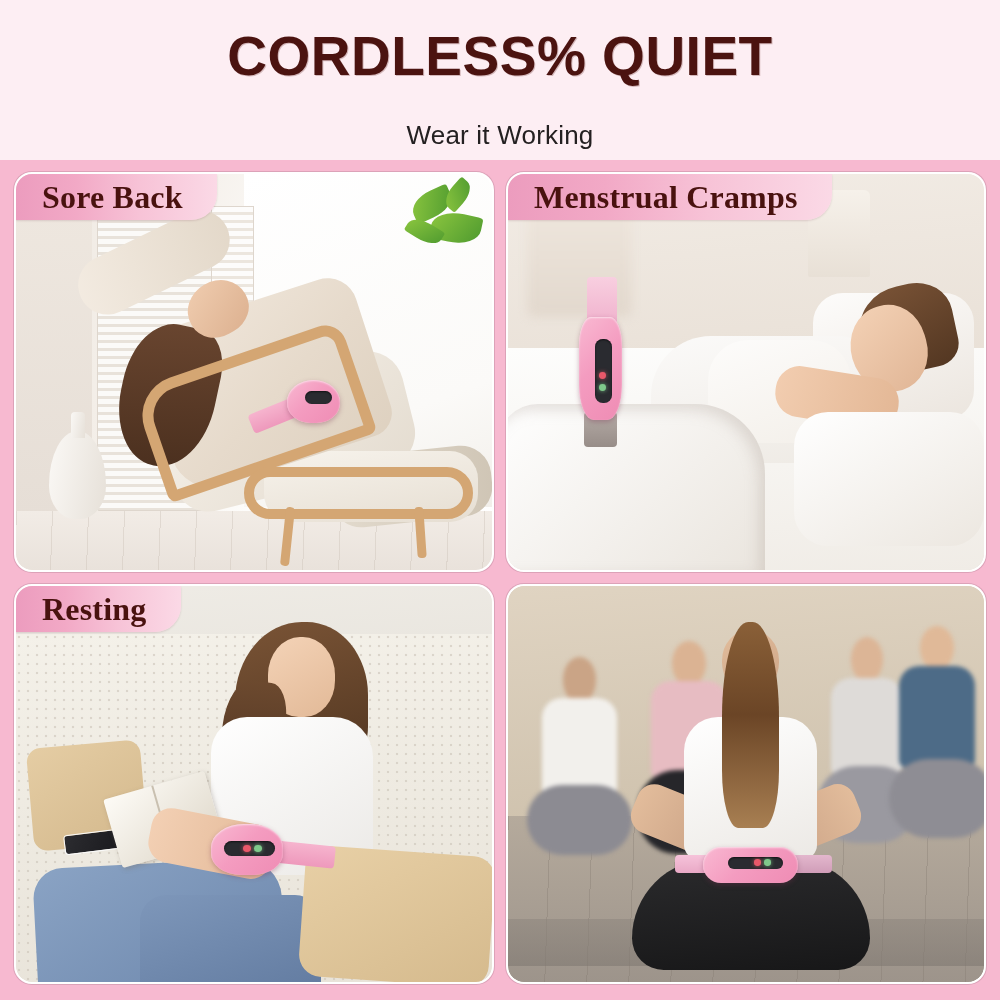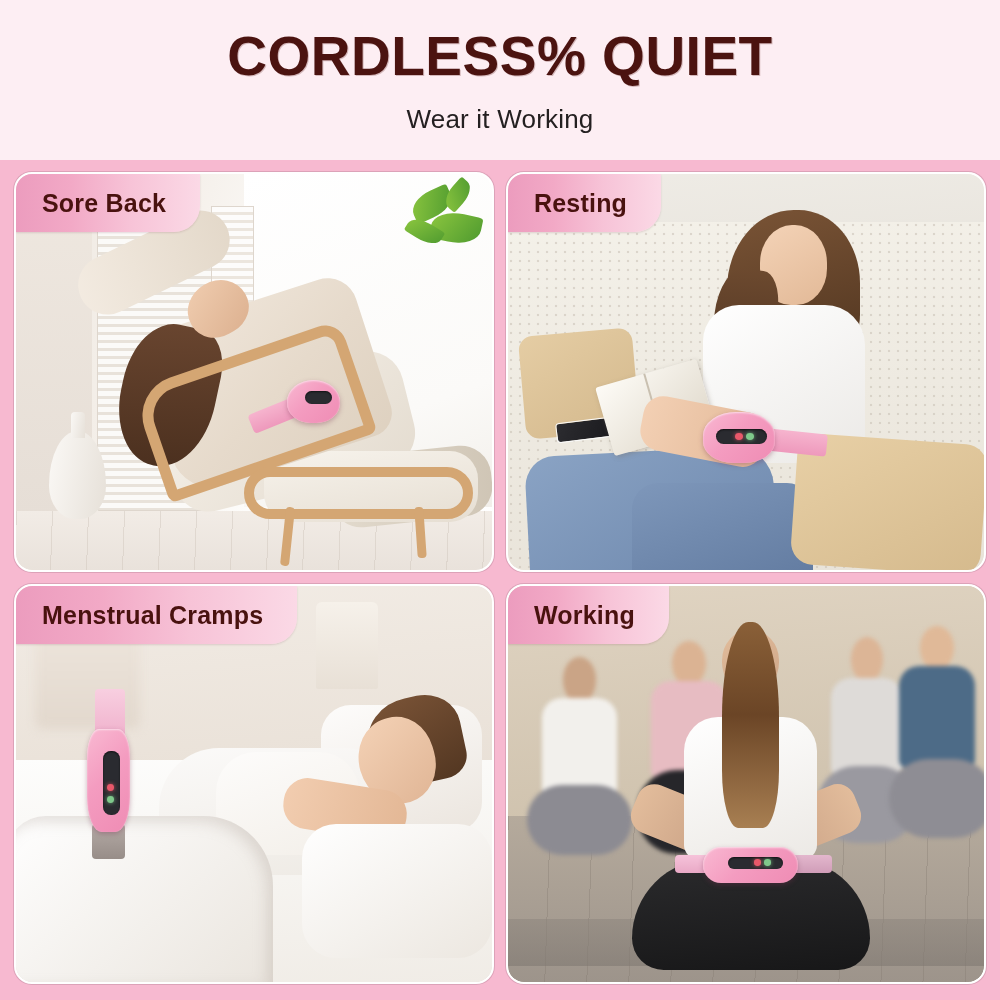--- a/index.html
+++ b/index.html
@@ -20,20 +20,21 @@
   
   .header {
     width: 1000px;
     height: 160px;
     background: #fdeef3;
     display: flex;
     flex-direction: column;
     align-items: center;
     justify-content: flex-start;
     padding-top: 28px;
+    gap: 16px;
   }
 
   .headline {
     font-size: 55px;
     font-weight: bold;
     letter-spacing: 0.5px;
     color: #4b1310;
     line-height: 1.05;
     text-shadow: 1px 1px 0 rgba(90,25,20,0.25);
     white-space: nowrap;
@@ -77,34 +78,35 @@
     inset: 0;
     overflow: hidden;
     border-radius: 16px;
   }
 
   
   .badge {
     position: absolute;
     top: 0;
     left: 0;
-    height: 58px;
+    height: 46px;
     display: flex;
     align-items: center;
     padding: 0 34px 0 26px;
     background: linear-gradient(to right, #ec9cbe 0%, #f2a9c6 30%, #f7c3d7 62%, #fbd9e6 100%);
     border-bottom-right-radius: 26px;
     border-top-right-radius: 0;
     color: #49120f;
-    font-size: 25px;
+    font-size: 32px;
     font-weight: bold;
     letter-spacing: 0.2px;
     white-space: nowrap;
     z-index: 5;
     box-shadow: 0 1px 2px rgba(120,60,85,0.18);
+    font-family: Liberation Serif, serif;
   }
 
   
 
   
   .device {
     position: absolute;
     z-index: 3;
     border-radius: 14px;
     background: linear-gradient(135deg, #f9b9d2 0%, #f49cc0 45%, #ef8cb4 100%);
@@ -304,20 +306,47 @@
 
       <div class="device" style="left:57%;top:52%;width:11%;height:11%;border-radius:50% 50% 45% 45%;">
         <div class="screen" style="left:34%;top:26%;width:52%;height:30%;"></div>
       </div>
       <div class="strap" style="left:49%;top:58%;width:12%;height:5%;transform:rotate(-22deg);"></div>
     </div>
     <div class="badge">Sore Back</div>
   </div>
 
   <div class="panel">
+    <div class="photo scene-cramps">
+      <div class="mc-wall"></div>
+      <div class="mc-blur1"></div>
+      <div class="mc-lamp"></div>
+      <div class="mc-bed"></div>
+      <div class="mc-pillow2"></div>
+      <div class="mc-body"></div>
+      <div class="mc-torso"></div>
+      <div class="mc-hair"></div>
+      <div class="mc-head"></div>
+      <div class="mc-skin-arm"></div>
+      <div class="mc-pillow"></div>
+      <div class="mc-duvet"></div>
+
+      <div class="device" style="left:15%;top:36%;width:9%;height:26%;border-radius:28% 28% 34% 34%;">
+        <div class="screen" style="left:36%;top:22%;width:40%;height:62%;border-radius:8px;">
+          <span class="dot-red" style="left:26%;top:52%;width:42%;height:11%;"></span>
+          <span class="dot-green" style="left:26%;top:70%;width:42%;height:11%;"></span>
+        </div>
+      </div>
+      <div class="strap" style="left:16.5%;top:26%;width:6.5%;height:12%;background:linear-gradient(180deg,#f8cfe0,#f0b2cd);"></div>
+      <div class="strap" style="left:16%;top:60%;width:7%;height:9%;background:linear-gradient(180deg,#b5aba6,#978d88);"></div>
+    </div>
+    <div class="badge">Menstrual Cramps</div>
+  </div>
+
+  <div class="panel">
     <div class="photo scene-rest">
       <div class="rs-wall"></div>
       <div class="rs-sofa"></div>
       <div class="rs-cushion-l"></div>
       <div class="rs-phone"></div>
       <div class="rs-hair"></div>
       <div class="rs-head"></div>
       <div class="rs-hair2"></div>
       <div class="rs-shirt"></div>
       <div class="rs-jeans"></div>
@@ -331,47 +360,20 @@
           <span class="dot-red" style="left:36%;top:26%;width:16%;height:46%;"></span>
           <span class="dot-green" style="left:58%;top:26%;width:16%;height:46%;"></span>
         </div>
       </div>
       <div class="strap" style="left:52%;top:65%;width:15%;height:5.5%;transform:rotate(6deg);"></div>
     </div>
     <div class="badge">Resting</div>
   </div>
 
   <div class="panel">
-    <div class="photo scene-cramps">
-      <div class="mc-wall"></div>
-      <div class="mc-blur1"></div>
-      <div class="mc-lamp"></div>
-      <div class="mc-bed"></div>
-      <div class="mc-pillow2"></div>
-      <div class="mc-body"></div>
-      <div class="mc-torso"></div>
-      <div class="mc-hair"></div>
-      <div class="mc-head"></div>
-      <div class="mc-skin-arm"></div>
-      <div class="mc-pillow"></div>
-      <div class="mc-duvet"></div>
-
-      <div class="device" style="left:15%;top:36%;width:9%;height:26%;border-radius:28% 28% 34% 34%;">
-        <div class="screen" style="left:36%;top:22%;width:40%;height:62%;border-radius:8px;">
-          <span class="dot-red" style="left:26%;top:52%;width:42%;height:11%;"></span>
-          <span class="dot-green" style="left:26%;top:70%;width:42%;height:11%;"></span>
-        </div>
-      </div>
-      <div class="strap" style="left:16.5%;top:26%;width:6.5%;height:12%;background:linear-gradient(180deg,#f8cfe0,#f0b2cd);"></div>
-      <div class="strap" style="left:16%;top:60%;width:7%;height:9%;background:linear-gradient(180deg,#b5aba6,#978d88);"></div>
-    </div>
-    <div class="badge">Menstrual Cramps</div>
-  </div>
-
-  <div class="panel">
     <div class="photo scene-work">
       <div class="wk-wall"></div>
       <div class="wk-floor"></div>
       <div class="wk-mat"></div>
 
       <div class="bg-person" style="left:4%;top:18%;width:22%;height:52%;">
         <span class="bp-head" style="left:34%;top:0%;width:32%;height:22%;background:#caa486;"></span>
         <span class="bp-torso" style="left:14%;top:20%;width:72%;height:48%;background:#f2f0ec;"></span>
         <span class="bp-legs" style="left:0%;top:62%;width:100%;height:34%;background:#8c8b92;"></span>
       </div>
@@ -400,16 +402,15 @@
 
       <div class="device" style="left:41%;top:66%;width:20%;height:9%;border-radius:26px; z-index:5;">
         <div class="screen" style="left:26%;top:26%;width:58%;height:34%;border-radius:7px;">
           <span class="dot-red" style="left:48%;top:22%;width:12%;height:52%;"></span>
           <span class="dot-green" style="left:66%;top:22%;width:12%;height:52%;"></span>
         </div>
       </div>
       <div class="strap" style="left:35%;top:68%;width:9%;height:4.5%;background:linear-gradient(180deg,#f6c3da,#e9a9c6);z-index:4;"></div>
       <div class="strap" style="left:58%;top:68%;width:10%;height:4.5%;background:linear-gradient(180deg,#e3b7cd,#d09db8);z-index:4;"></div>
     </div>
-    <div class="badge">Working</div>
   </div>
 
 </div>
 
 </body></html>

